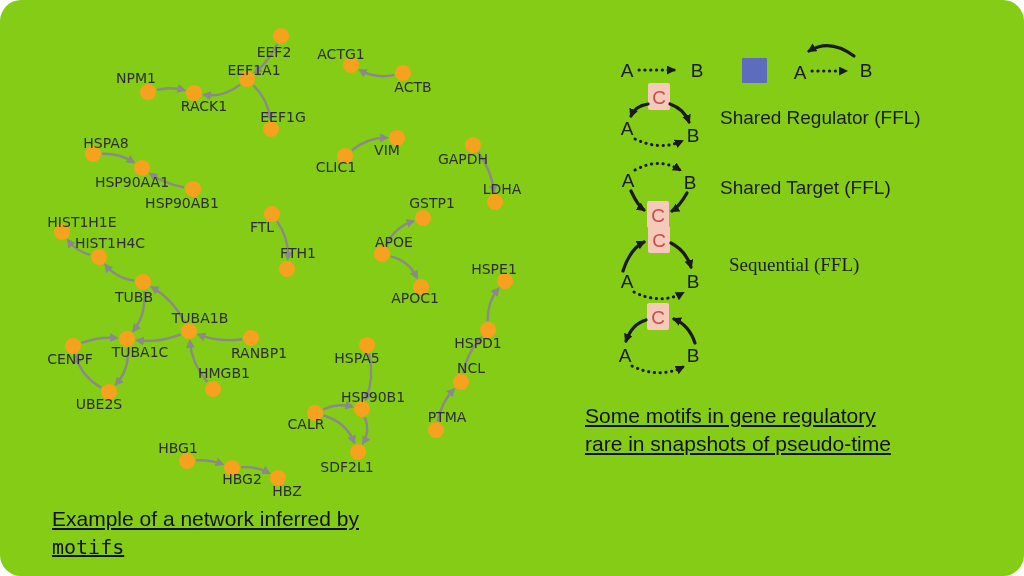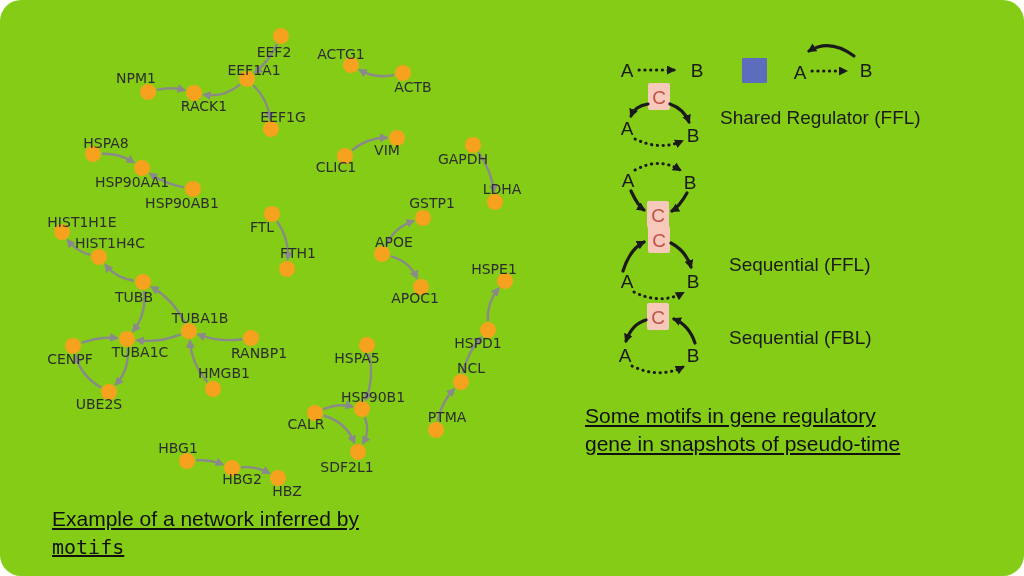--- a/index.html
+++ b/index.html
@@ -205,21 +205,21 @@
       <path class="solid" d="M 56,290 Q 42,294 36,311" marker-end="url(#ah-black)"></path>
       <path class="solid" d="M 105,313 Q 99,295 84,289" marker-end="url(#ah-black)"></path>
       <path class="dotted" d="M 42,336 Q 69,349 93,337" marker-end="url(#ah-black)"></path>
       <text class="ab cletter" x="68" y="287">C</text>
       <text class="ab" x="35" y="325">A</text>
       <text class="ab" x="103" y="325">B</text>
     </g>
   </svg>
 
   <div class="motif-label" style="left:720px;top:107px;">Shared Regulator (FFL)</div>
-  <div class="motif-label" style="left:729px;top:254px;">Sequential (FFL)</div>
-  <div class="motif-label" style="left:729px;top:327px;">Sequential (FBL)</div>
+  <div class="motif-label" style="left:720px;top:177px;">Shared Target (FFL)</div>
+  <div class="motif-label" style="left:729px;top:254px;font-family:Liberation Serif, serif;">Sequential (FFL)</div>
 
   <div class="note">
     <div>Some motifs in gene regulatory</div>
-    <div>gene in snapshots of pseudo-time</div>
+    <div>rare in snapshots of pseudo-time</div>
   </div>
 
 </div>
 
 </body></html>

